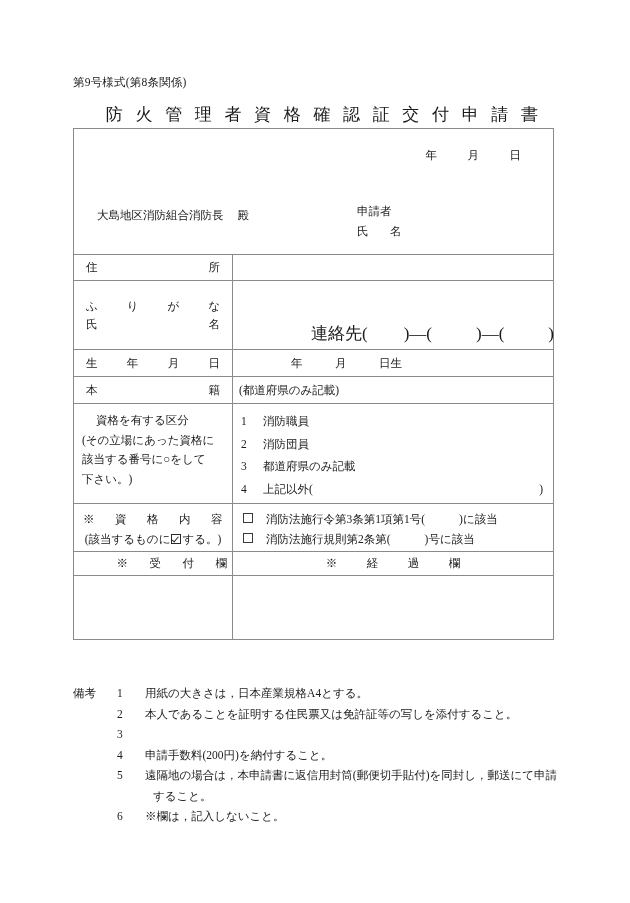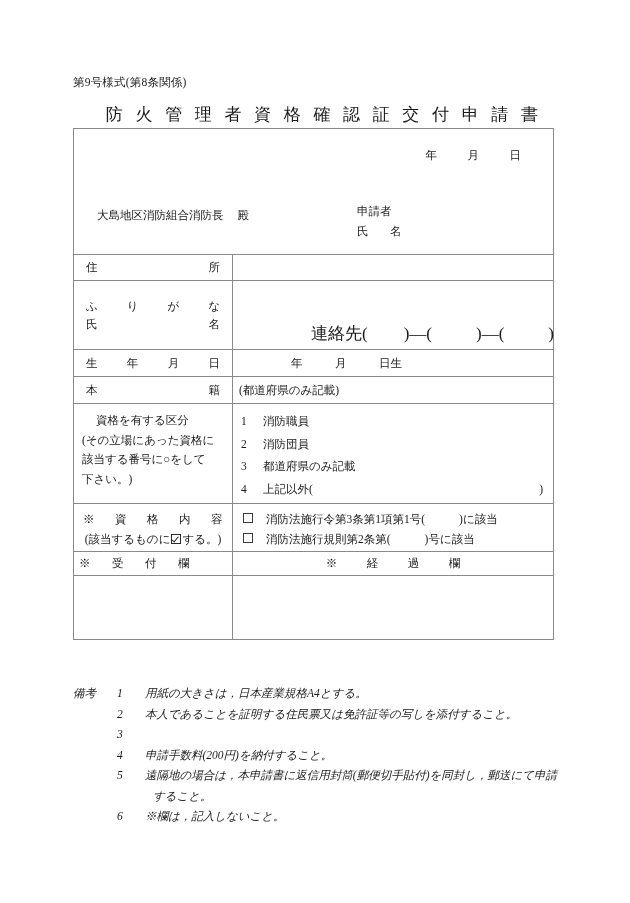--- a/index.html
+++ b/index.html
@@ -218,21 +218,21 @@
     border: 1px solid #3a3a3a;
     margin-right: 13px;
     position: relative;
     top: 0px;
   }
   .content-item .sp { display: inline-block; width: 34px; }
 
   
   .row-recv td { height: 23px; }
   .recv-h {
-    text-align: left;
+    text-align: right;
     line-height: 23px;
     letter-spacing: 5px;
     padding-left: 5px;
     white-space: nowrap;
   }
   .proc-h {
     text-align: center;
     line-height: 23px;
     letter-spacing: 9px;
     padding-left: 9px;
@@ -241,21 +241,20 @@
   .row-blank td { height: 63px; }
 
   
   .remarks {
     position: absolute;
     left: 73px;
     top: 683px;
     width: 500px;
     font-size: 11.5px;
     line-height: 20.5px;
-    font-style: italic;
   }
   .rm-row {
     display: flex;
     align-items: flex-start;
     white-space: nowrap;
   }
   .rm-head {
     width: 44px;
     flex: none;
   }

